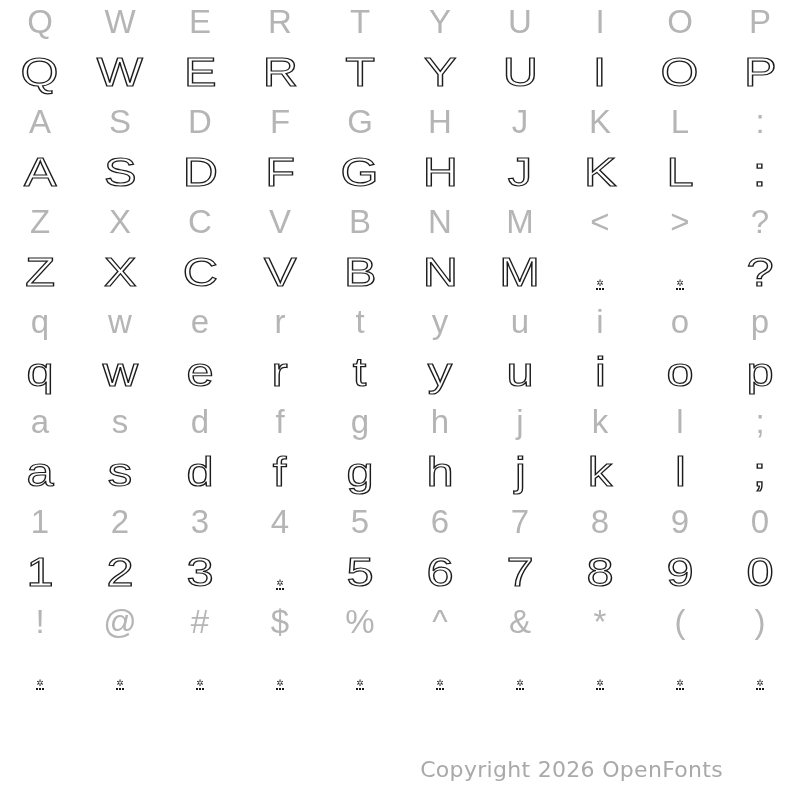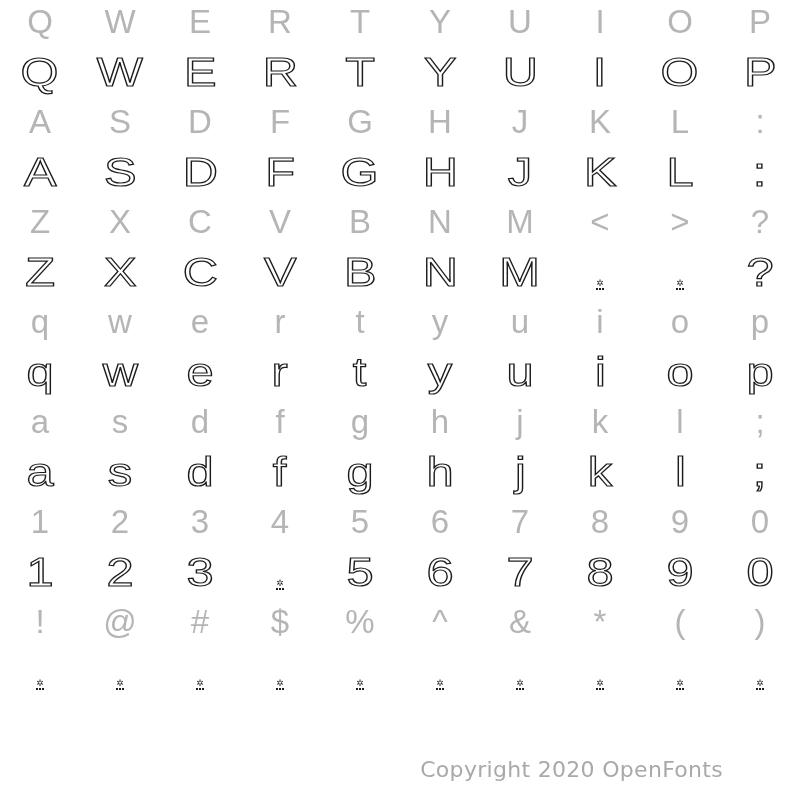--- a/index.html
+++ b/index.html
@@ -80,13 +80,13 @@
     <div class="row gray"><span class="cell"><span class="glyph">q</span></span><span class="cell"><span class="glyph">w</span></span><span class="cell"><span class="glyph">e</span></span><span class="cell"><span class="glyph">r</span></span><span class="cell"><span class="glyph">t</span></span><span class="cell"><span class="glyph">y</span></span><span class="cell"><span class="glyph">u</span></span><span class="cell"><span class="glyph">i</span></span><span class="cell"><span class="glyph">o</span></span><span class="cell"><span class="glyph">p</span></span></div>
     <div class="row dark"><span class="cell"><span class="glyph">q</span></span><span class="cell"><span class="glyph">w</span></span><span class="cell"><span class="glyph">e</span></span><span class="cell"><span class="glyph">r</span></span><span class="cell"><span class="glyph">t</span></span><span class="cell"><span class="glyph">y</span></span><span class="cell"><span class="glyph">u</span></span><span class="cell"><span class="glyph">i</span></span><span class="cell"><span class="glyph">o</span></span><span class="cell"><span class="glyph">p</span></span></div>
     <div class="row gray"><span class="cell"><span class="glyph">a</span></span><span class="cell"><span class="glyph">s</span></span><span class="cell"><span class="glyph">d</span></span><span class="cell"><span class="glyph">f</span></span><span class="cell"><span class="glyph">g</span></span><span class="cell"><span class="glyph">h</span></span><span class="cell"><span class="glyph">j</span></span><span class="cell"><span class="glyph">k</span></span><span class="cell"><span class="glyph">l</span></span><span class="cell"><span class="glyph">;</span></span></div>
     <div class="row dark"><span class="cell"><span class="glyph">a</span></span><span class="cell"><span class="glyph">s</span></span><span class="cell"><span class="glyph">d</span></span><span class="cell"><span class="glyph">f</span></span><span class="cell"><span class="glyph">g</span></span><span class="cell"><span class="glyph">h</span></span><span class="cell"><span class="glyph">j</span></span><span class="cell"><span class="glyph">k</span></span><span class="cell"><span class="glyph">l</span></span><span class="cell"><span class="glyph">;</span></span></div>
     <div class="row gray"><span class="cell"><span class="glyph">1</span></span><span class="cell"><span class="glyph">2</span></span><span class="cell"><span class="glyph">3</span></span><span class="cell"><span class="glyph">4</span></span><span class="cell"><span class="glyph">5</span></span><span class="cell"><span class="glyph">6</span></span><span class="cell"><span class="glyph">7</span></span><span class="cell"><span class="glyph">8</span></span><span class="cell"><span class="glyph">9</span></span><span class="cell"><span class="glyph">0</span></span></div>
     <div class="row dark"><span class="cell"><span class="glyph">1</span></span><span class="cell"><span class="glyph">2</span></span><span class="cell"><span class="glyph">3</span></span><span class="cell"><span class="glyph notdef">✲</span></span><span class="cell"><span class="glyph">5</span></span><span class="cell"><span class="glyph">6</span></span><span class="cell"><span class="glyph">7</span></span><span class="cell"><span class="glyph">8</span></span><span class="cell"><span class="glyph">9</span></span><span class="cell"><span class="glyph">0</span></span></div>
     <div class="row gray"><span class="cell"><span class="glyph">!</span></span><span class="cell"><span class="glyph">@</span></span><span class="cell"><span class="glyph">#</span></span><span class="cell"><span class="glyph">$</span></span><span class="cell"><span class="glyph">%</span></span><span class="cell"><span class="glyph">^</span></span><span class="cell"><span class="glyph">&amp;</span></span><span class="cell"><span class="glyph">*</span></span><span class="cell"><span class="glyph">(</span></span><span class="cell"><span class="glyph">)</span></span></div>
     <div class="row dark"><span class="cell"><span class="glyph notdef">✲</span></span><span class="cell"><span class="glyph notdef">✲</span></span><span class="cell"><span class="glyph notdef">✲</span></span><span class="cell"><span class="glyph notdef">✲</span></span><span class="cell"><span class="glyph notdef">✲</span></span><span class="cell"><span class="glyph notdef">✲</span></span><span class="cell"><span class="glyph notdef">✲</span></span><span class="cell"><span class="glyph notdef">✲</span></span><span class="cell"><span class="glyph notdef">✲</span></span><span class="cell"><span class="glyph notdef">✲</span></span></div>
   </div>
 
-<div class="copyright">Copyright 2020 OpenFonts</div>
+<div class="copyright">Copyright 2026 OpenFonts</div>
 
 </body></html>

